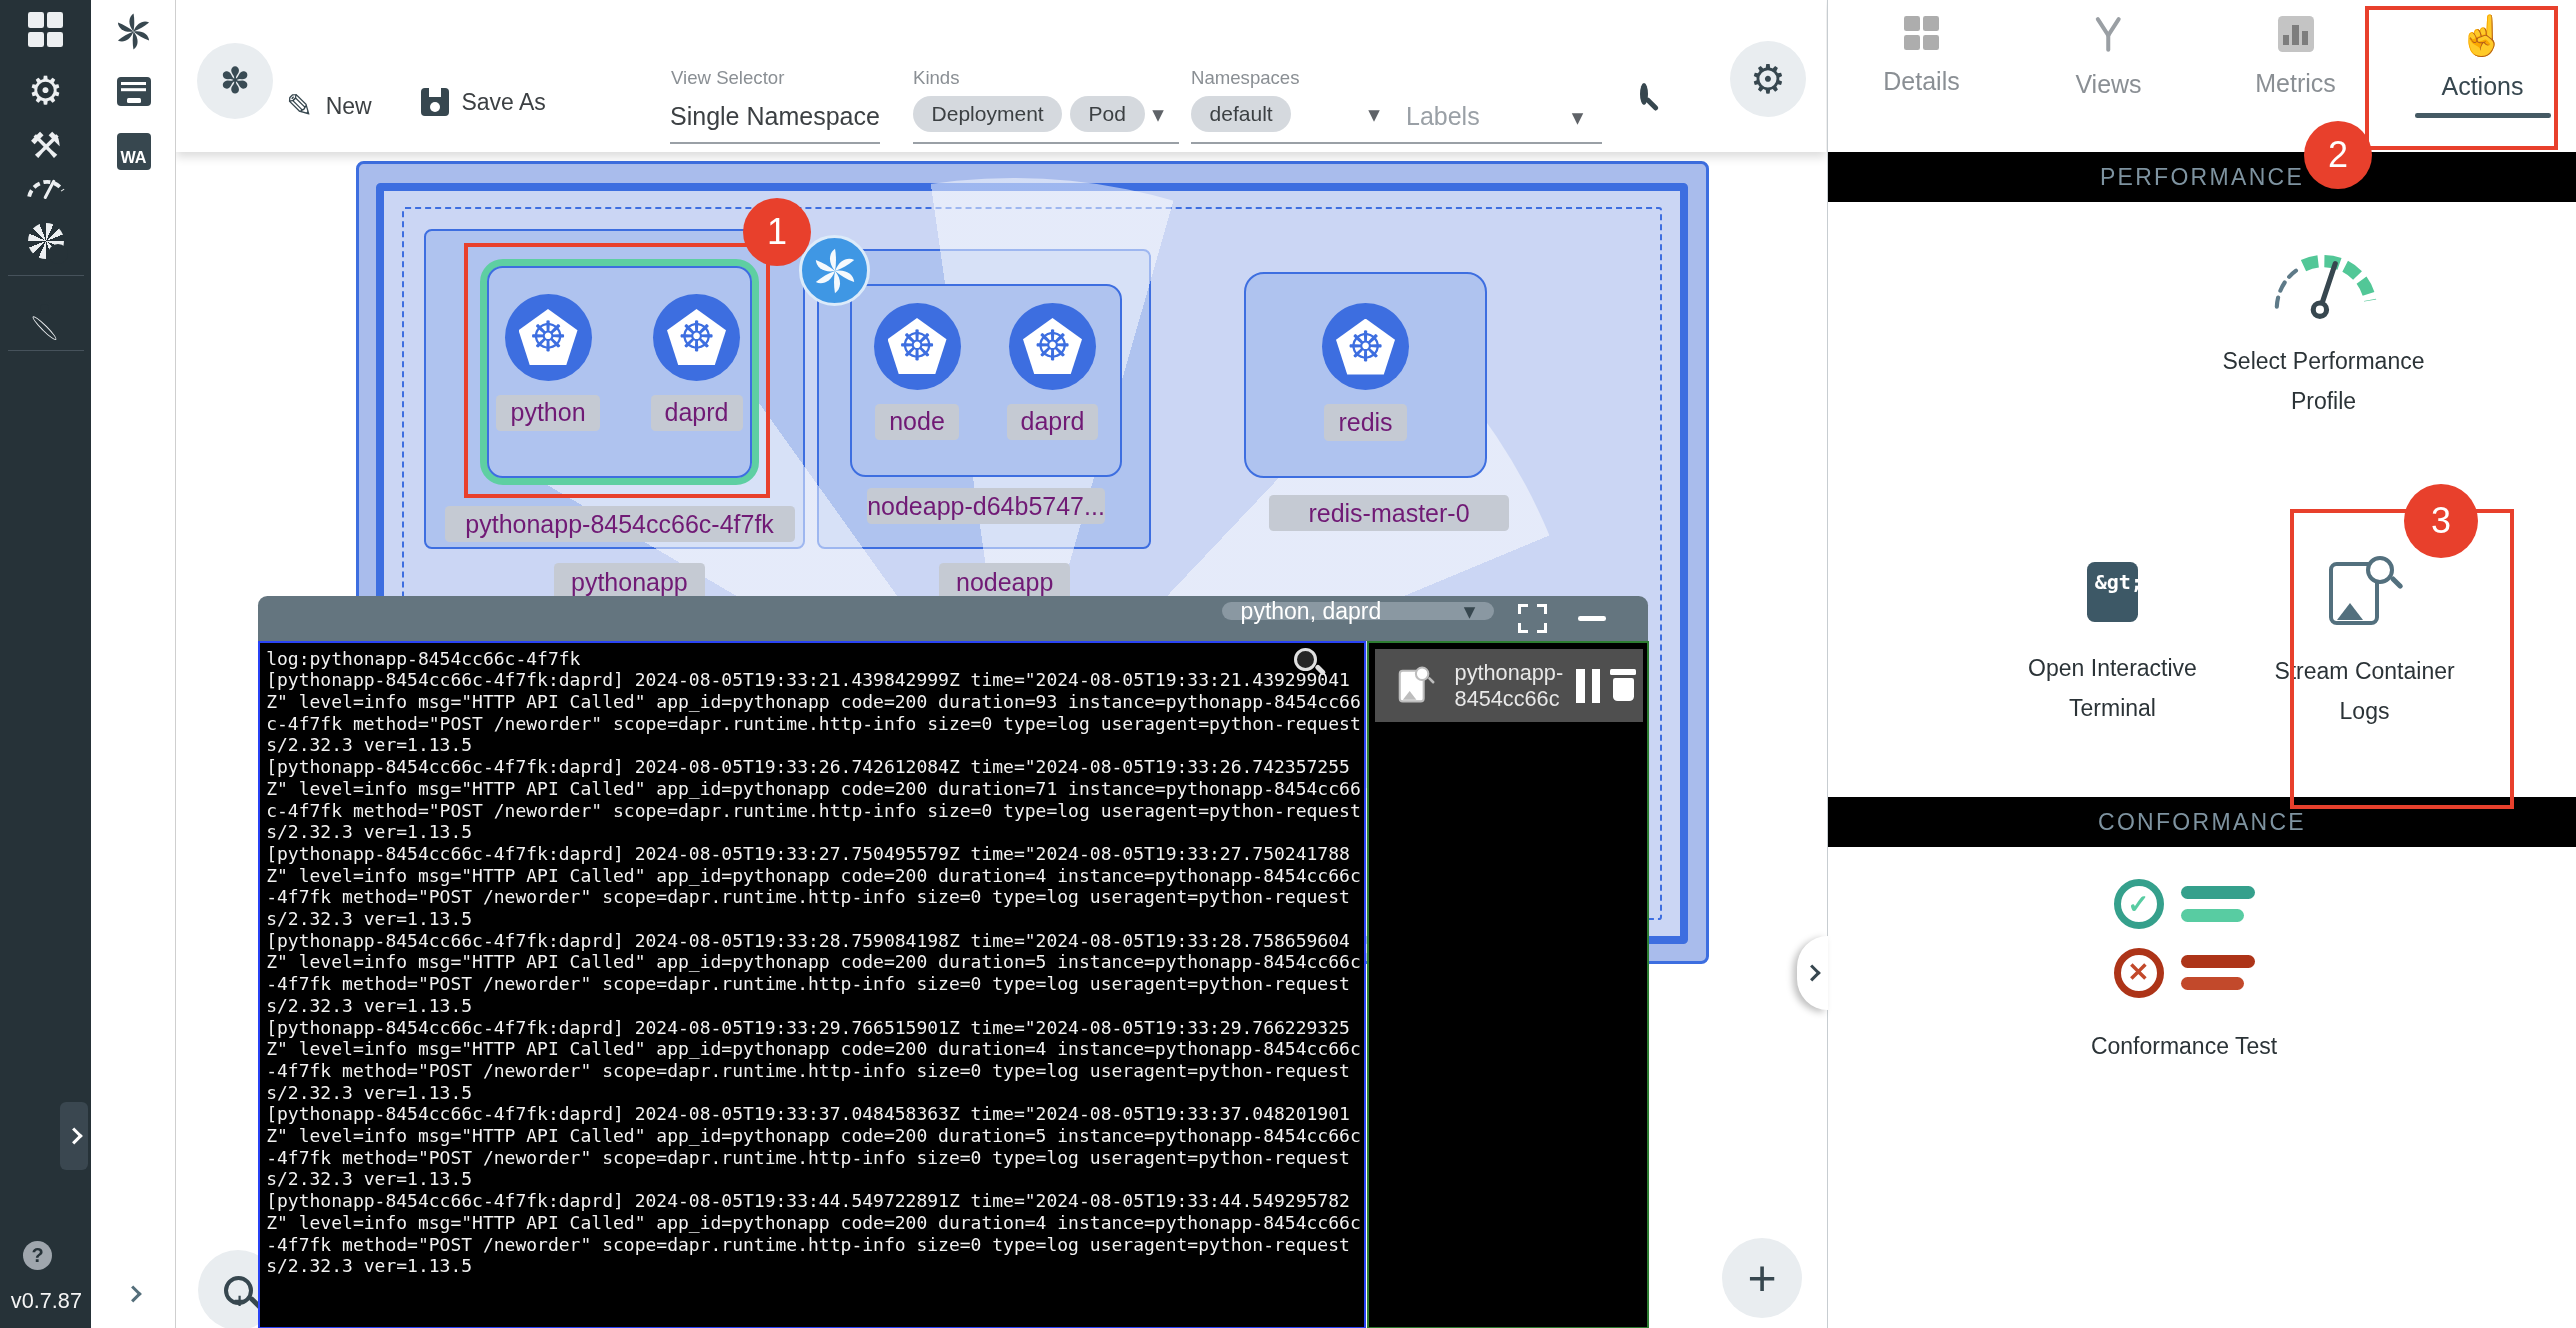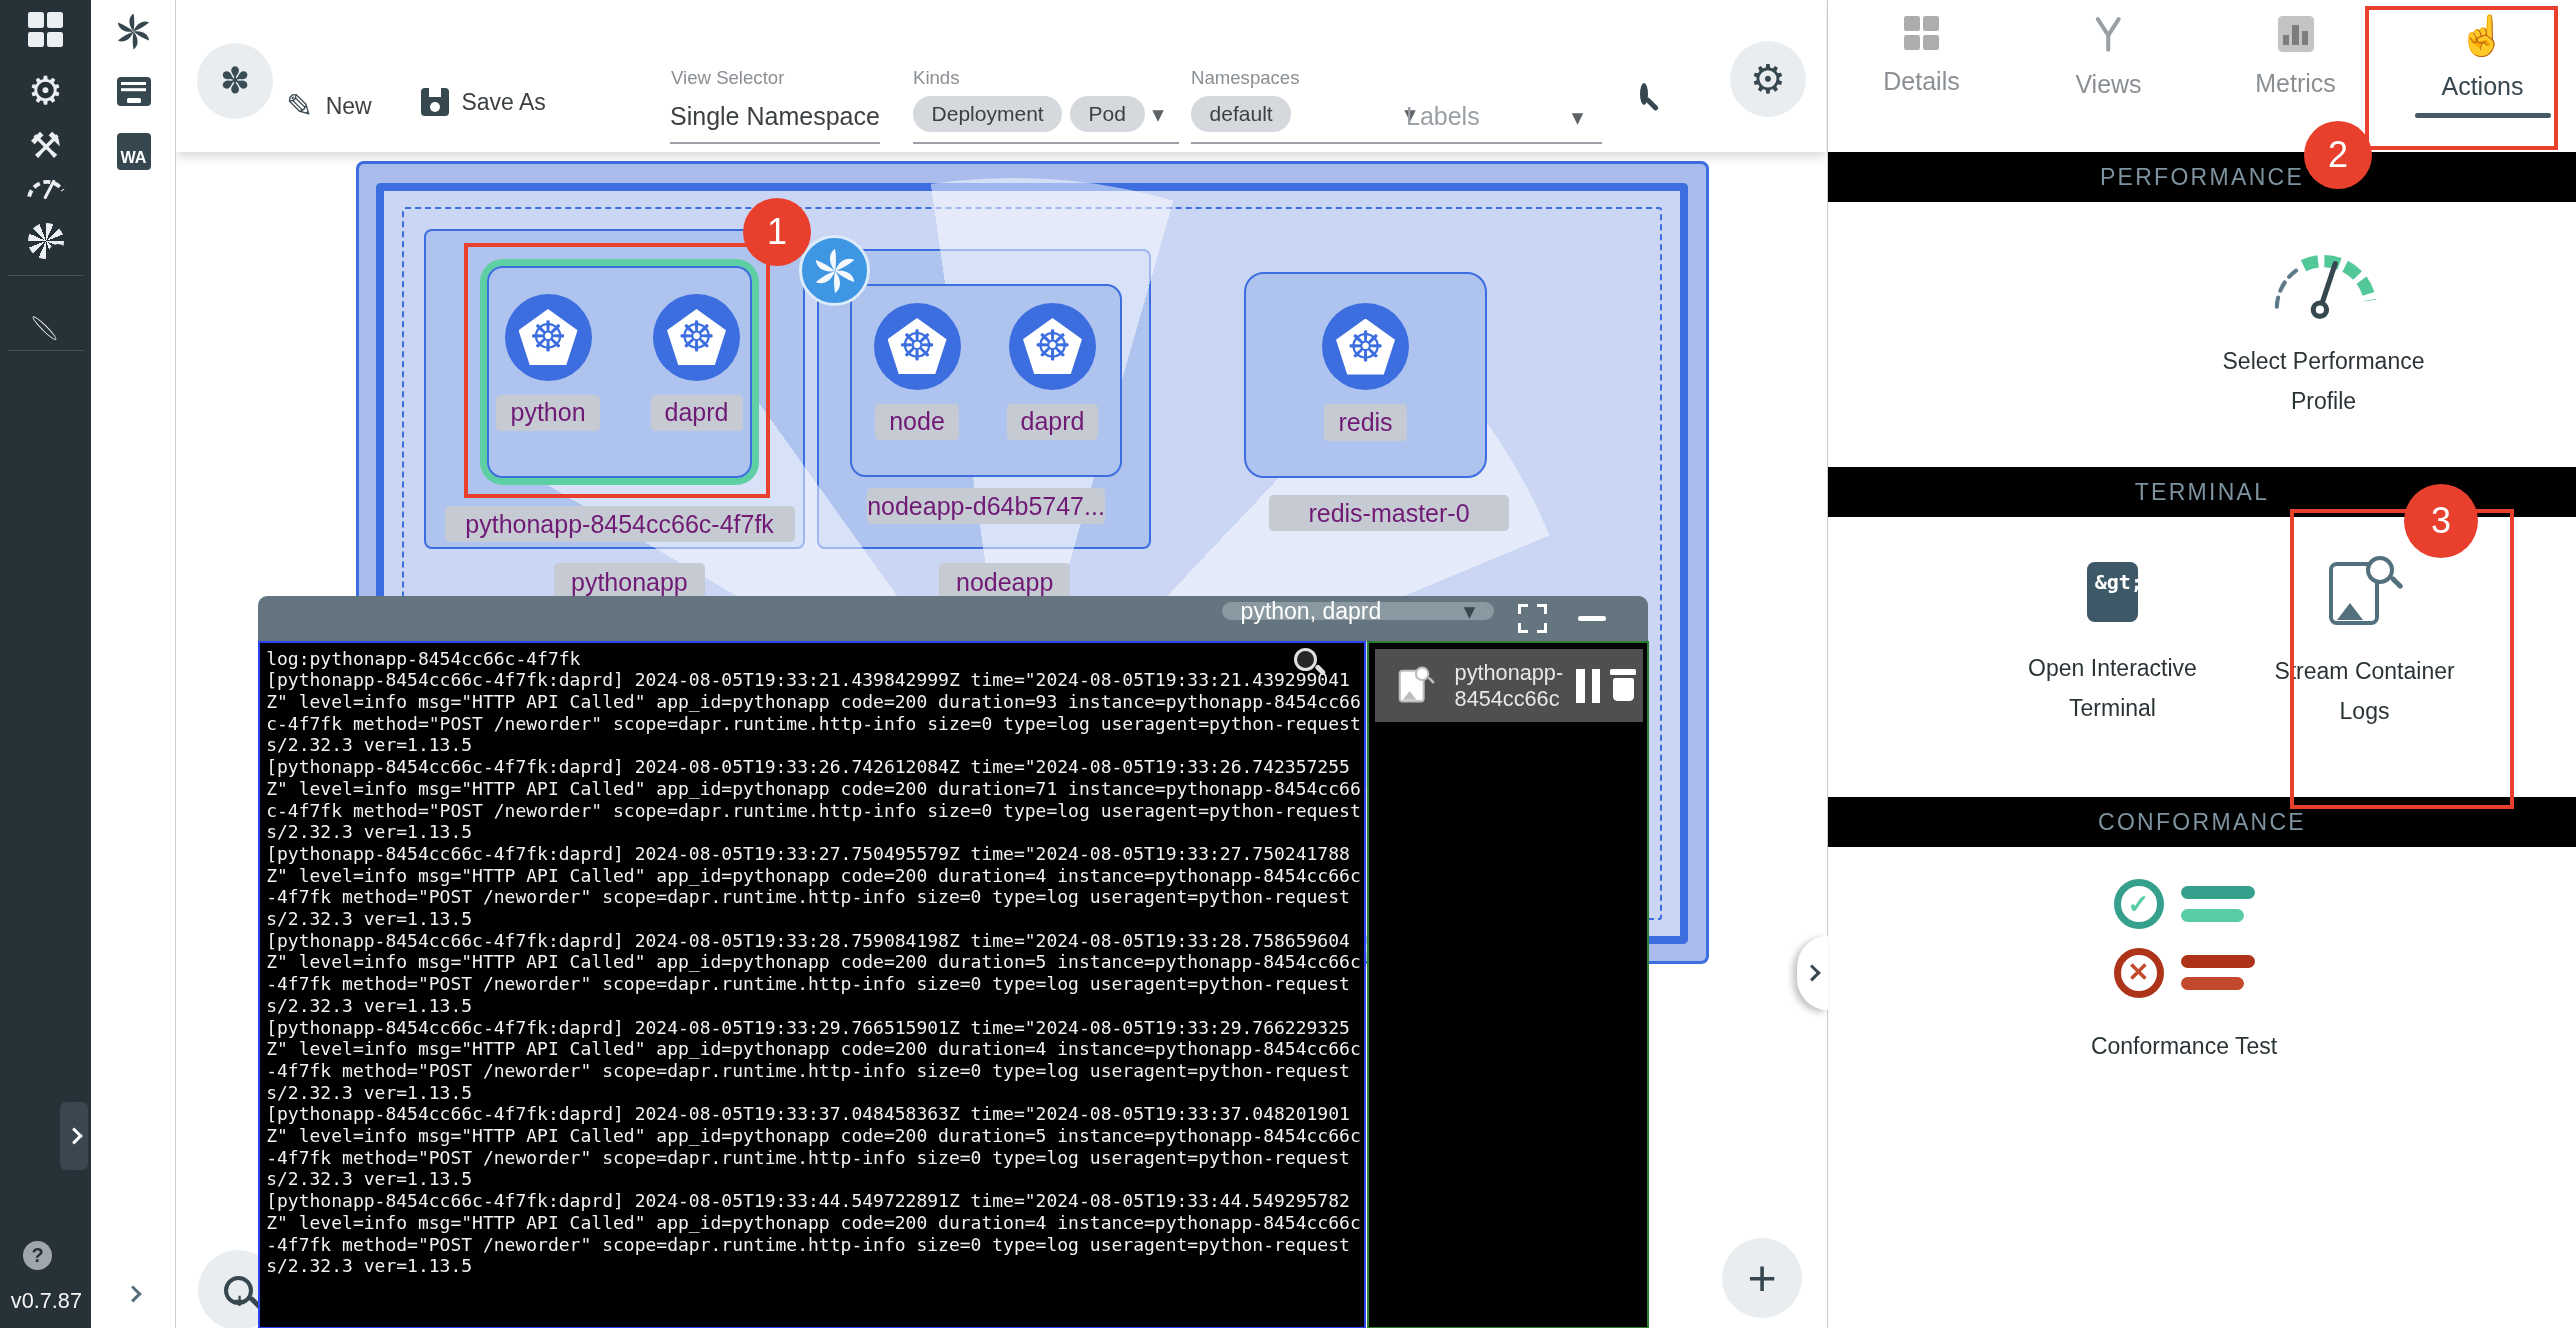--- a/index.html
+++ b/index.html
@@ -1,18 +1,18 @@
 <!DOCTYPE html>
 <html style="font-size:12.4px"><head>
 <meta charset="utf-8">
 <style>
   * { box-sizing: border-box; margin: 0; padding: 0; }
   html,body { width:2576px; height:1329px; overflow:hidden; background:#fff;
               font-family:"Liberation Sans", sans-serif; position:relative; }
-  .abs { position:absolute;gap:36px; }
+  .abs { position:absolute; }
 
   
   .sidebar { position:absolute; left:0; top:0; width:91px; height:1329px; background:#263238; z-index:40; }
   .side-ico { position:absolute; left:0; width:91px; display:flex; justify-content:center; align-items:center; color:#ECEFF1; }
   .divider { position:absolute; left:7.7px; width:76px; height:0.8px; background:#46525B; }
   .grid-ico { display:grid; grid-template-columns:15.5px 15.5px; grid-template-rows:15.5px 15.5px; gap:3.9px; }
   .grid-ico span { background:#ECEFF1; border-radius:2.3px; }
   .grid-ico.grey span { background:#ADADAD; }
   .pin { width:23px; height:23px; background:#ECEFF1; border-radius:50% 50% 50% 0; transform:rotate(-45deg); position:relative; }
   .pin::after { content:""; position:absolute; left:7px; top:7px; width:9.3px; height:9.3px; border-radius:50%; background:#263238; }
@@ -450,21 +450,20 @@
   <div class="action-item" style="left:387px; top:241px;">
     <svg viewBox="0 0 120 78" width="124" height="80">
       <path d="M14 64 A46 46 0 0 1 34 28" fill="none" stroke="#5E7A88" stroke-width="4" stroke-dasharray="9 7" stroke-linecap="round"></path>
       <path d="M40 24 A46 46 0 0 1 105 58" fill="none" stroke="#52C797" stroke-width="12" stroke-dasharray="15 6"></path>
       <line x1="57" y1="64" x2="71" y2="22" stroke="#37474F" stroke-width="5" stroke-linecap="round"></line>
       <circle cx="56" cy="67" r="6.5" fill="#fff" stroke="#37474F" stroke-width="5"></circle>
     </svg>
     <span class="action-label">Select Performance Profile</span>
   </div>
 
-  <div class="band" style="top:467px;">TERMINAL</div>
   <div class="action-item" style="left:176px; top:562px; gap:26px;">
     <span class="term-ico">&amp;gt;_</span>
     <span class="action-label">Open Interactive Terminal</span>
   </div>
   <div class="action-item" style="left:428px; top:556px; gap:21.7px;">
     <span class="slog">
         <span class="doc"></span>
         <span class="mtn"></span>
         <span class="magc"></span>
       </span>

